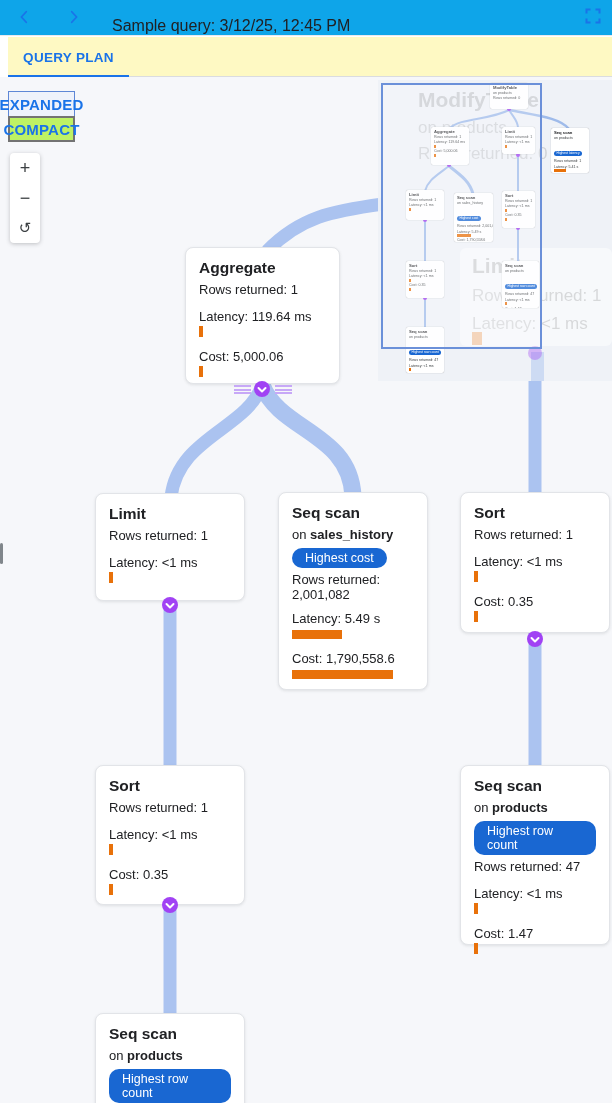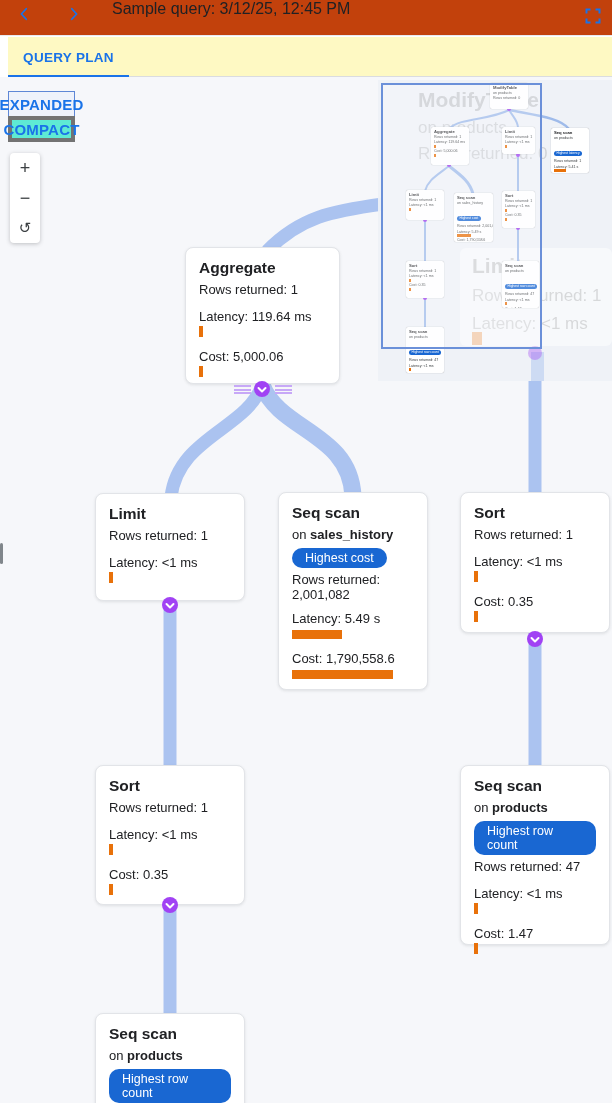--- a/index.html
+++ b/index.html
@@ -1,40 +1,40 @@
 <!DOCTYPE html>
 <html><head>
 <meta charset="utf-8">
 <style>
   * { margin:0; padding:0; box-sizing:border-box; }
   html,body { width:612px; height:1103px; background:#fff; font-family:"Liberation Sans","DejaVu Sans",sans-serif; overflow:hidden; }
 
   
-  .titlebar { position:absolute; left:0; top:0; width:612px; height:36px; background:#c2410c; border-bottom:1px solid #e8eaed; display:flex; align-items:flex-start; }
+  .titlebar { position:absolute; left:0; top:0; width:612px; height:36px; background:#0ea5e9; border-bottom:1px solid #e8eaed; display:flex; align-items:flex-end; }
   .nav-btn { width:32px; height:32px; display:flex; align-items:center; justify-content:center; cursor:pointer; }
   .nav-btn:first-child { margin-left:8px; }
   .nav-btn + .nav-btn { margin-left:18px; }
   .page-title { font-size:16px; color:#202124; margin-left:22px; }
   .fs-btn { position:absolute; right:10px; top:9px; width:18px; height:18px; display:flex; align-items:center; justify-content:center; cursor:pointer; }
 
   .tabbar { position:absolute; left:8px; top:37px; width:612px; height:40px; background:#fef9c3; border-bottom:1px solid #dadce0; display:flex; }
   .tab { width:121px; height:40px; display:flex; align-items:center; justify-content:center; font-size:13.5px; font-weight:bold; letter-spacing:.3px; cursor:pointer; position:relative; }
   .tab.active { color:#1a73e8; }
   .tab.inactive { color:#5f6368; }
   .tab.active::after { content:""; position:absolute; left:0; bottom:-1px; width:100%; height:3px; background:#1a73e8; }
 
   
   .canvas { position:absolute; left:0; top:77px; width:612px; height:1026px; background:#f6f7fa; overflow:hidden; }
   .edges { position:absolute; left:0; top:0; }
 
   
   .toggle { position:absolute; left:8px; top:14px; width:85px; }
   .toggle-btn { width:67px; height:26px; display:flex; align-items:center; justify-content:center; font-size:15px; font-weight:bold; letter-spacing:.2px; color:#1a73e8; cursor:pointer; }
   .toggle-btn.selected { background:#eef2fb; border:1px solid #5e87d6; }
-  .toggle-btn.unselected { background:#5eead4; border:4px solid #737373; margin-top:-1px; }
+  .toggle-btn.unselected { background:#bef264; border:2px solid #737373; margin-top:-1px; }
 
   
   .zoomctl { position:absolute; left:10px; top:76px; width:30px; height:90px; background:#fff; border-radius:4px; box-shadow:0 1px 4px rgba(60,64,67,.3); display:flex; flex-direction:column; }
   .zoom-btn { flex:1; display:flex; align-items:center; justify-content:center; font-size:18px; color:#3c4043; cursor:pointer; }
   .zoom-btn.reset { font-size:15px; }
 
   
   .card { position:absolute; background:#fff; border:1px solid #e2e4e8; border-radius:8px; box-shadow:0 1px 3px rgba(60,64,67,.12); padding:11px 13px; cursor:pointer; }
   .card .title { font-size:15.5px; font-weight:bold; color:#202124; margin-bottom:5px; }
   .card .sub { font-size:13px; color:#202124; margin-bottom:4px; }

